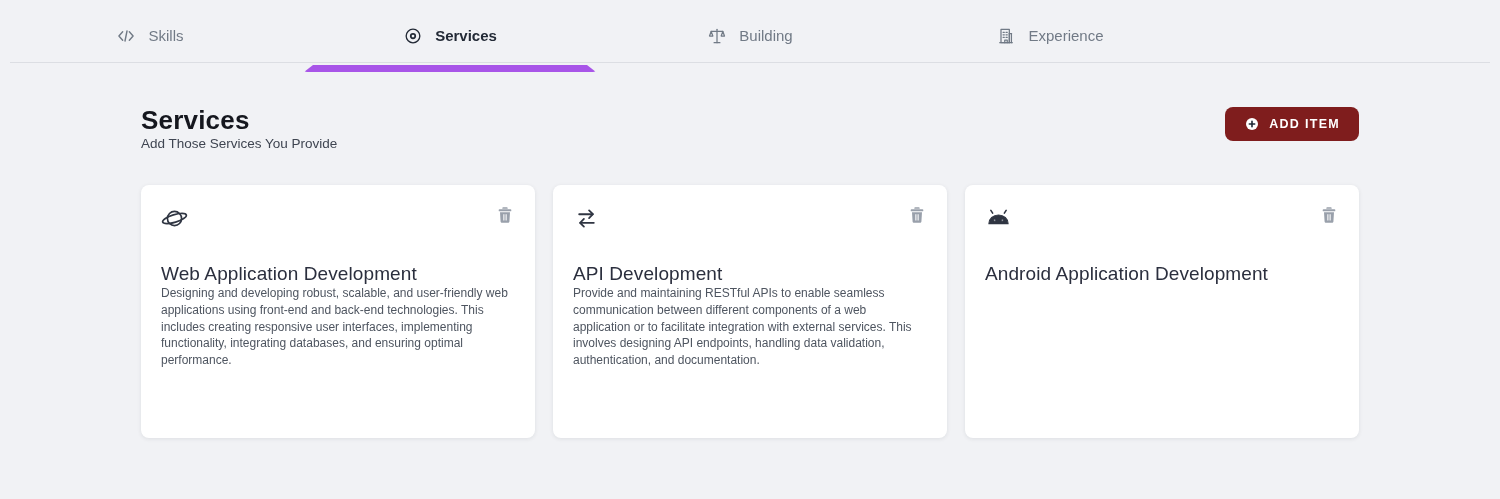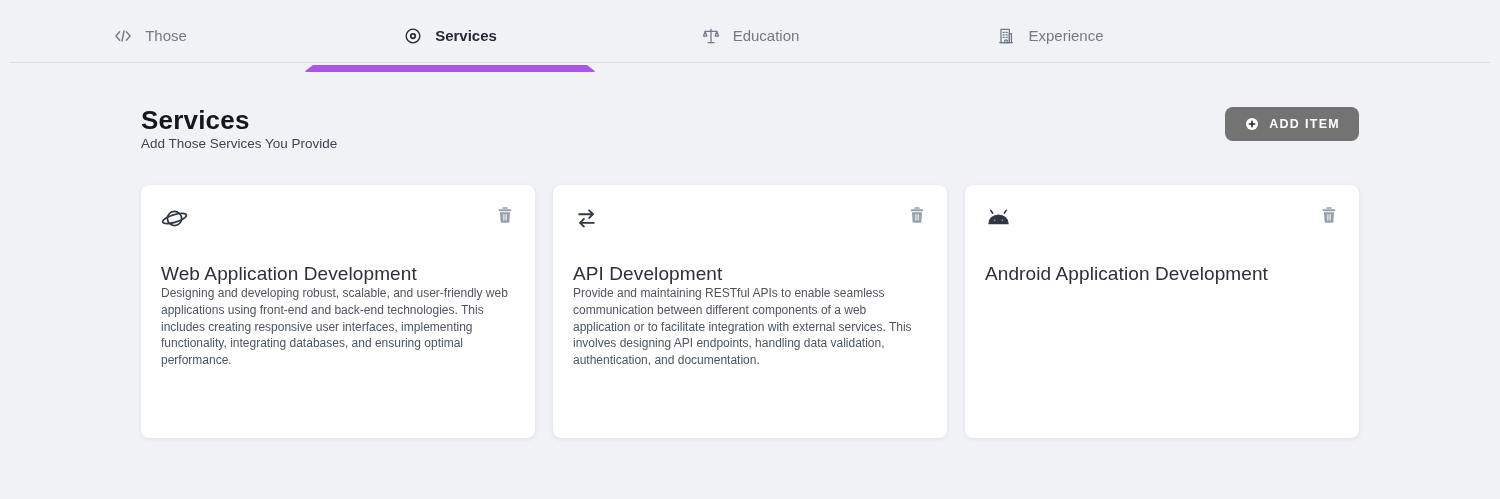--- a/index.html
+++ b/index.html
@@ -57,21 +57,21 @@
     margin-top:42px;
     display:flex;
     justify-content:space-between;
     align-items:flex-start;
   }
   .page-title { font-size:26px; font-weight:700; color:#15171e; letter-spacing:.2px; }
   .page-subtitle { font-size:13.5px; color:#3f4551; }
 
   .add-btn {
     display:flex; align-items:center; gap:9px;
-    background:#737373;
+    background:#7f1d1d;
     color:#ffffff;
     border:none; border-radius:8px;
     height:34px; padding:0 19px;
     font-family:"Liberation Sans", sans-serif;
     font-size:12.5px; font-weight:700; letter-spacing:1.3px;
     cursor:pointer;
     margin-top:2px;
   }
 
   
@@ -116,21 +116,21 @@
 
 
   <div class="tab">
     <span class="t-icon">
       <svg width="20" height="20" viewBox="0 0 24 24" fill="none" stroke-width="1.7" stroke-linecap="round" stroke-linejoin="round">
         <polyline points="8 7 3.5 12 8 17"></polyline>
           <polyline points="16 7 20.5 12 16 17"></polyline>
           <line x1="13.2" y1="6" x2="10.8" y2="18"></line>
       </svg>
     </span>
-    <span>Those</span>
+    <span>Skills</span>
   </div>
 
   <div class="tab active">
     <span class="t-icon">
       <svg width="20" height="20" viewBox="0 0 24 24" fill="none" stroke-width="1.6" stroke-linecap="round">
         <circle cx="12" cy="12" r="8.2"></circle>
           <circle cx="12" cy="12" r="2.7" stroke-width="2.1"></circle>
       </svg>
     </span>
     <span>Services</span>
@@ -140,21 +140,21 @@
   <div class="tab">
     <span class="t-icon">
       <svg width="20" height="20" viewBox="0 0 24 24" fill="none" stroke-width="1.5" stroke-linecap="round" stroke-linejoin="round">
         <line x1="12" y1="4" x2="12" y2="20"></line>
           <line x1="8.5" y1="20" x2="15.5" y2="20"></line>
         <line x1="5" y1="6.5" x2="19" y2="6.5"></line>
         <path d="M5 6.5l-2 5.5h4z"></path>
           <path d="M19 6.5l-2 5.5h4z"></path>
       </svg>
     </span>
-    <span>Education</span>
+    <span>Building</span>
   </div>
 
   <div class="tab">
     <span class="t-icon">
       <svg width="20" height="20" viewBox="0 0 24 24" fill="none" stroke-width="1.5" stroke-linecap="round" stroke-linejoin="round">
         <rect x="6" y="4" width="10" height="16"></rect>
           <line x1="4.5" y1="20" x2="19.5" y2="20"></line>
         <line x1="16" y1="9" x2="18.5" y2="9"></line>
           <line x1="16" y1="9" x2="16" y2="20"></line>
           <line x1="18.5" y1="9" x2="18.5" y2="20"></line>

